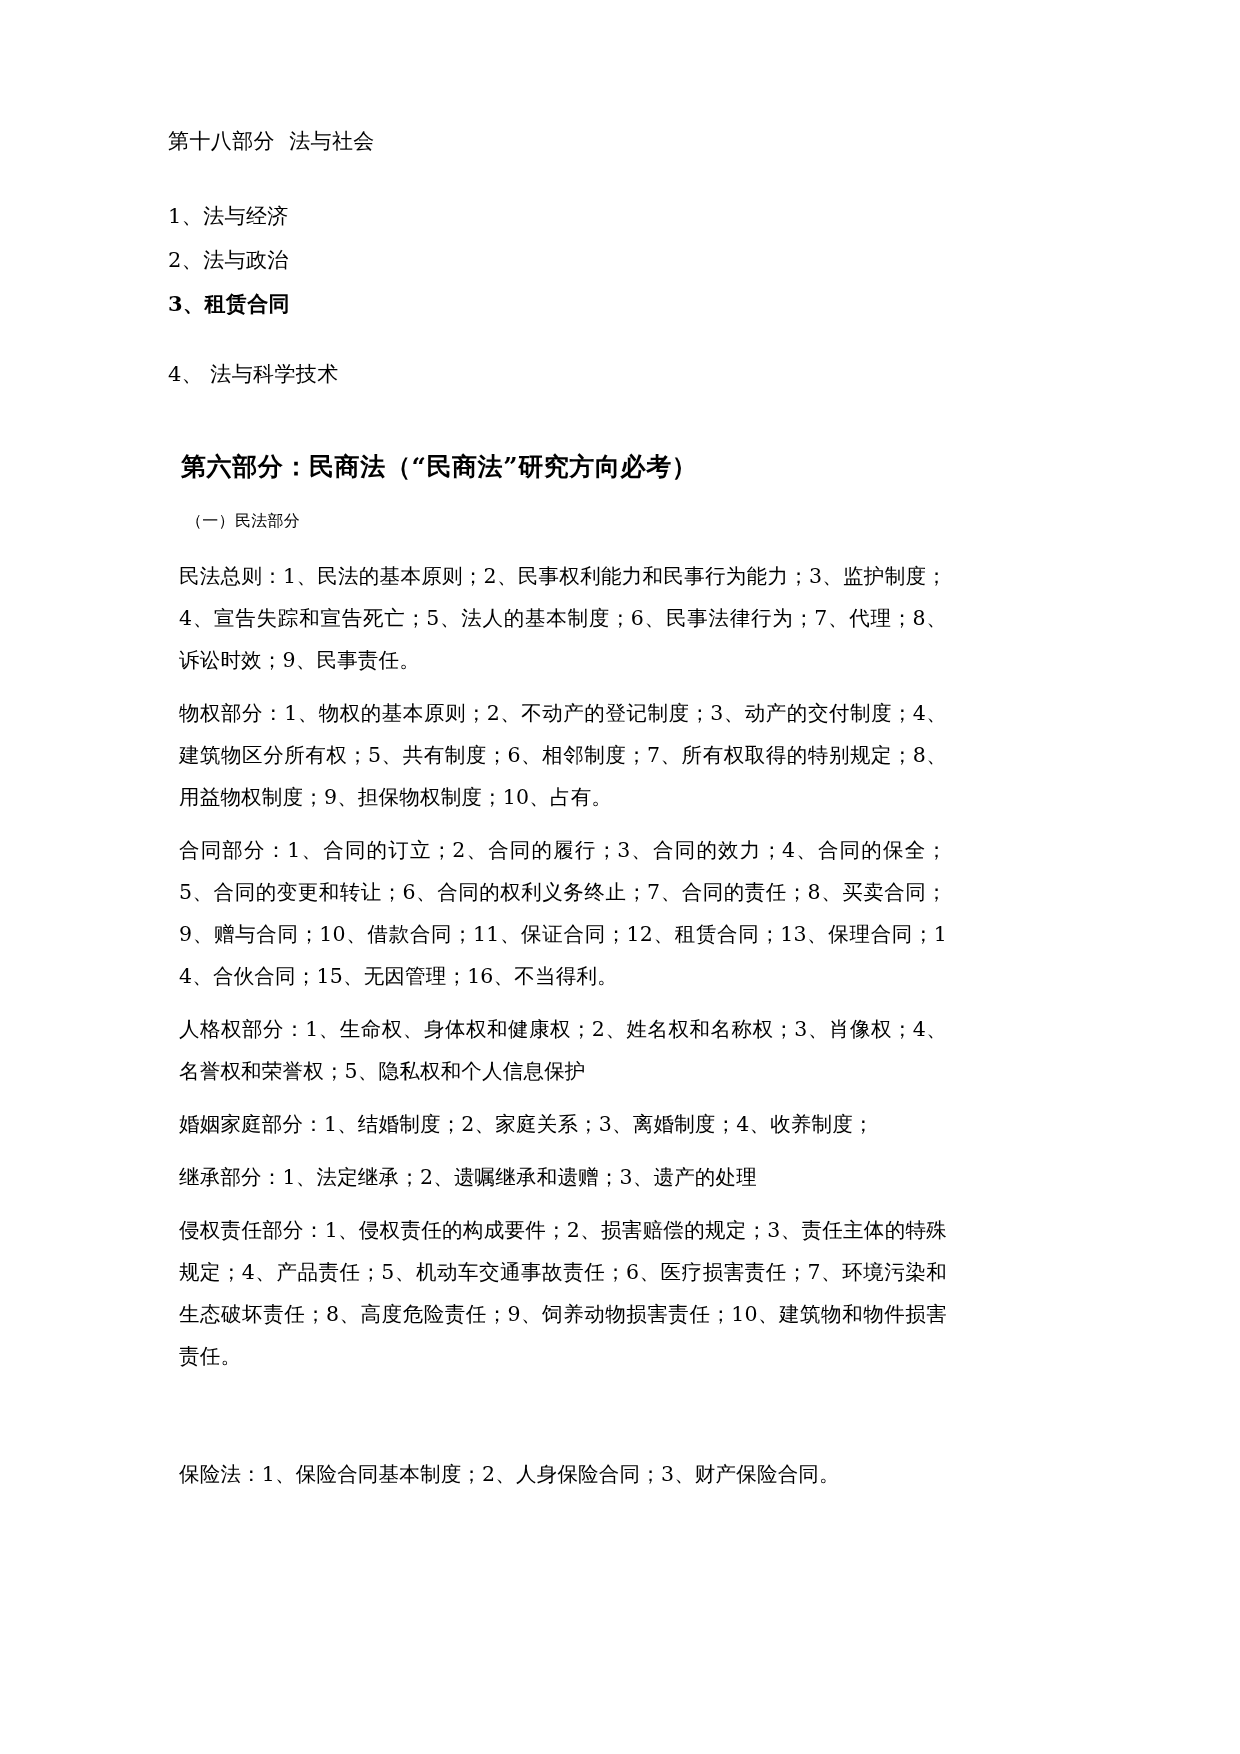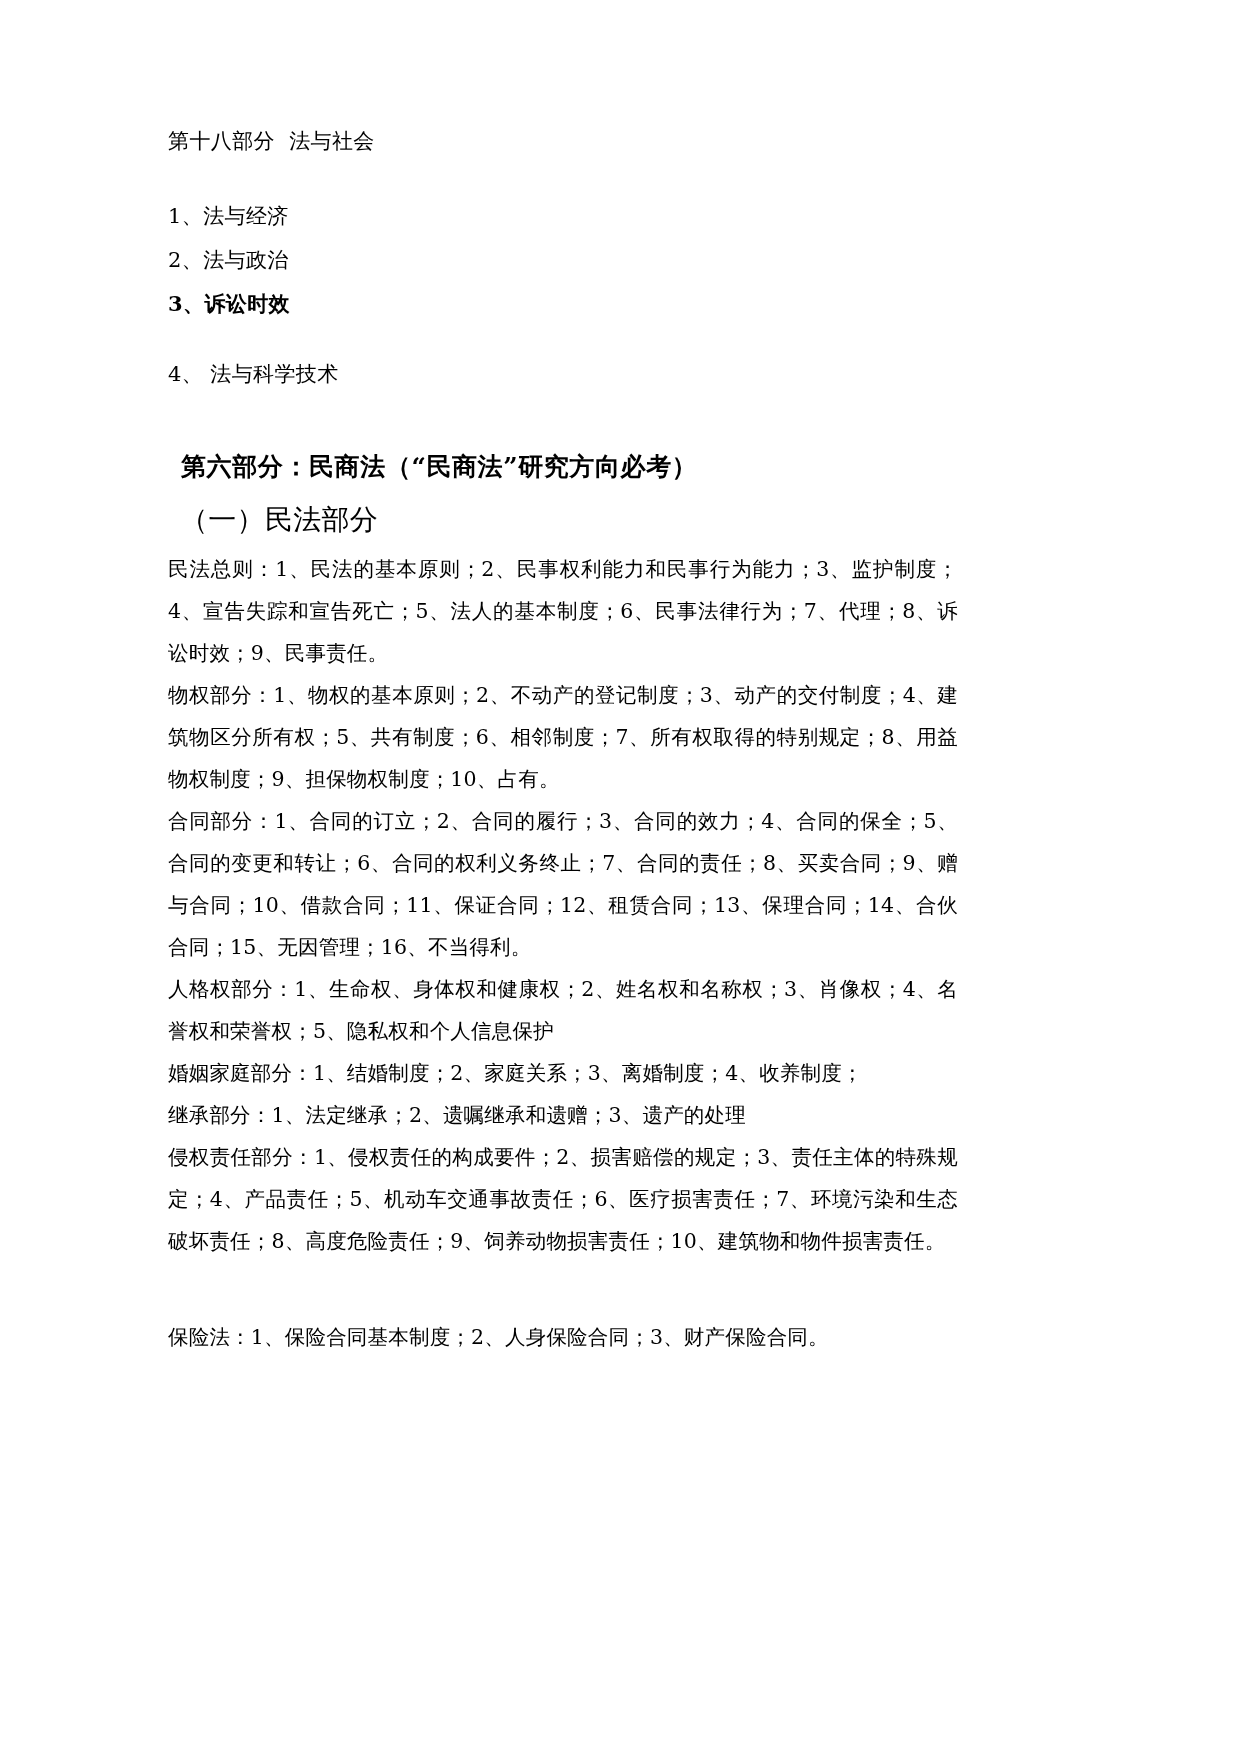--- a/index.html
+++ b/index.html
@@ -51,55 +51,55 @@
     font-size: 25px;
     font-weight: bold;
     line-height: 40px;
     letter-spacing: 0.6px;
     margin: 13px;
     white-space: pre;
   }
 
   
   .sub-heading {
-    font-size: 28px;
+    font-size: 16px;
     line-height: 40px;
     letter-spacing: 0.3px;
-    margin: 8px;
+    margin: 14px;
     padding-left: 4px;
     white-space: pre;
   }
 
   
   .para {
     font-size: 20.5px;
     line-height: 42px;
     letter-spacing: 0.2px;
-    margin: 0;
+    margin: 11px;
     text-align: justify;
     text-justify: inter-ideograph;
     text-align-last: left;
     word-break: break-all;
   }
 </style>
 </head>
 <body>
 
 <div class="page">
   <div class="content">
 
     <div class="sec-title">第十八部分  法与社会</div>
 
     <div class="spacer-lg"></div>
 
     <div class="num-item"><span>1、</span><span>法与经济</span></div>
 
     <div class="num-item"><span>2、</span><span>法与政治</span></div>
 
-    <div class="num-item bold"><span>3、</span><span>诉讼时效</span></div>
+    <div class="num-item bold"><span>3、</span><span>租赁合同</span></div>
 
     <div class="spacer-md"></div>
 
     <div class="num-item"><span>4、</span><span> 法与科学技术</span></div>
 
     <div class="spacer-lg"></div>
 
     <div class="main-heading">第六部分：民商法（“民商法”研究方向必考）</div>
 
     <div class="sub-heading">（一）民法部分</div>

